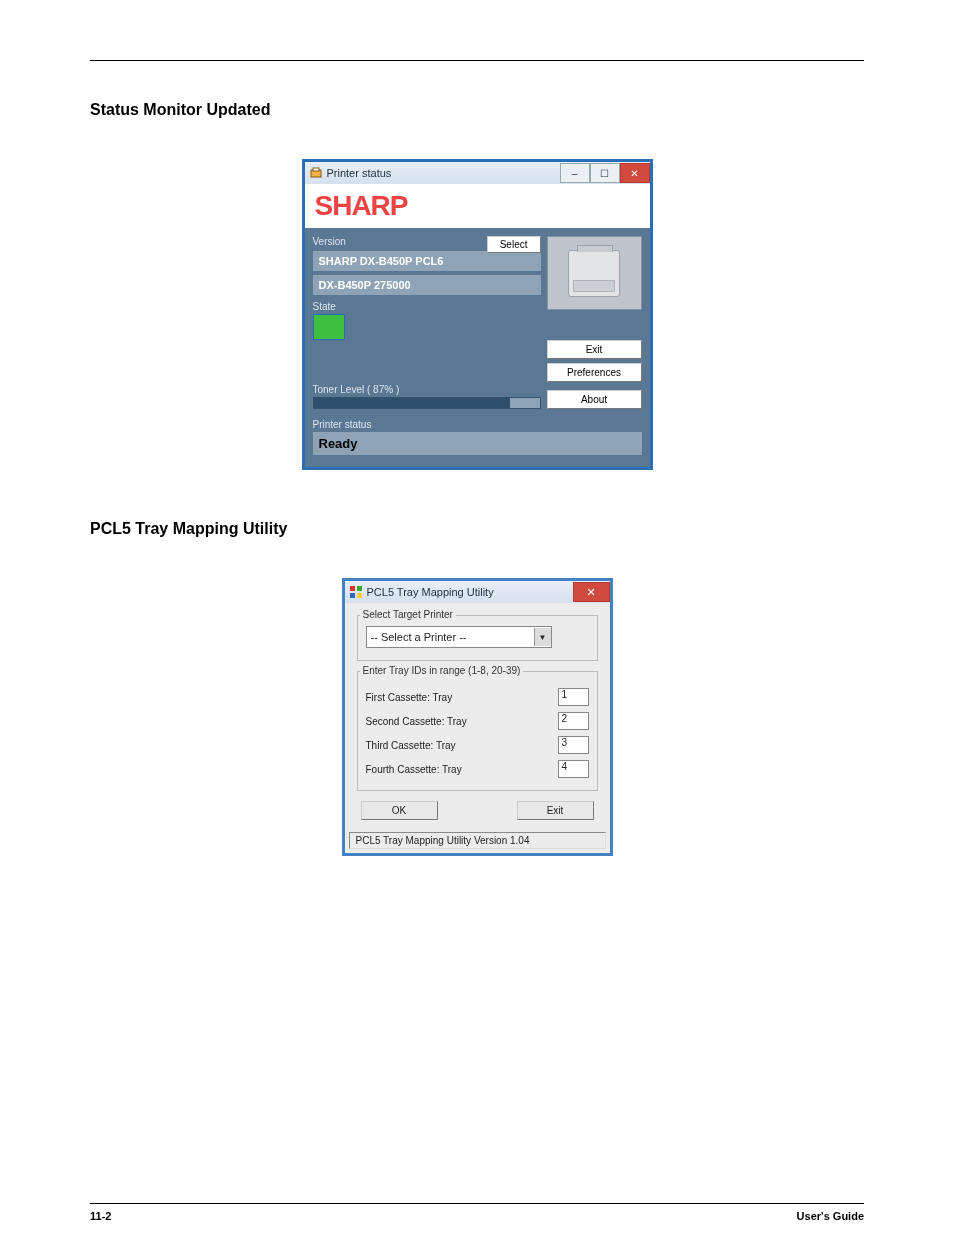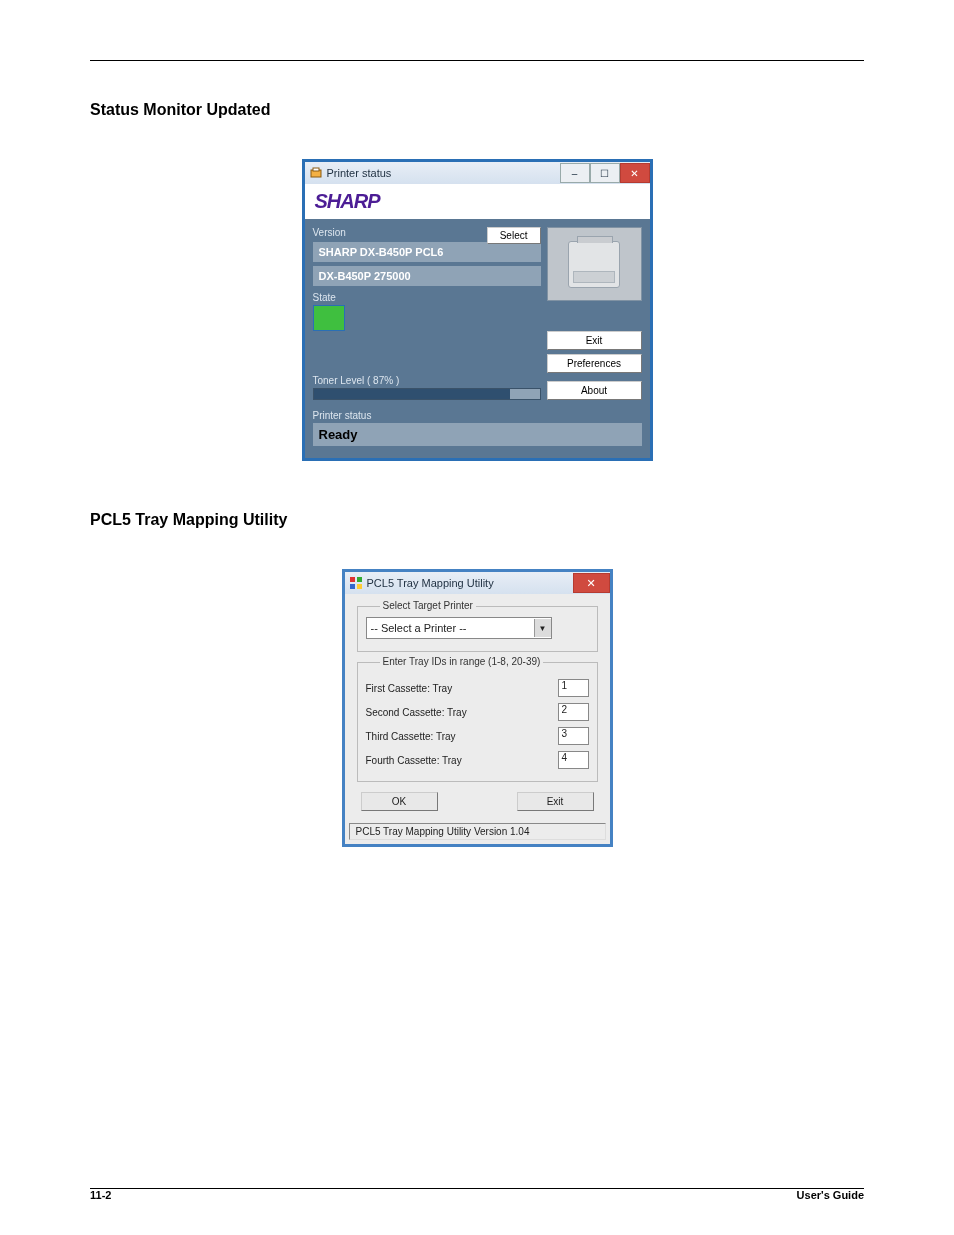--- a/index.html
+++ b/index.html
@@ -75,24 +75,23 @@
     font-size: 10px;
   }
   .win-btn.close {
     background: #d04a3f;
     color: #fff;
     border-color: #b53b31;
   }
   .ps-logo-area {
     background: #fff;
     padding: 6px 10px;
-    font-size: 20px;
+    font-size: 28px;
     font-weight: 900;
-    font-style: italic;
-    color: #4c1d95;
+    color: #ef4444;
     letter-spacing: -1px;
     font-family: Arial Black, Arial, sans-serif;
   }
   .ps-body {
     background: #5a7793;
     padding: 8px 8px 6px 8px;
     color: #dde6ef;
     font-size: 10px;
   }
   .ps-row {
@@ -271,21 +270,21 @@
   }
   .fieldset {
     border: 1px solid #bbb;
     padding: 10px 8px 12px 8px;
     margin-bottom: 10px;
     position: relative;
   }
   .legend {
     position: absolute;
     top: -7px;
-    left: 22px;
+    left: 2px;
     background: #ececec;
     padding: 0 3px;
     font-size: 10px;
     color: #333;
   }
   .pcl-select {
     width: 180px;
     height: 20px;
     border: 1px solid #888;
     background: #fff;
@@ -340,24 +339,25 @@
     border-top: 1px solid #ccc;
     font-size: 10px;
     padding: 2px 6px;
     border: 1px inset #ddd;
     margin: 0 4px 4px 4px;
   }
 
   
   .page-footer {
     position: absolute;
-    bottom: 34px;
+    bottom: 13px;
     left: 90px;
     right: 90px;
     border-top: 1px solid #000;
+    padding-top: 6px;
     display: flex;
     justify-content: space-between;
     font-size: 11px;
     font-weight: bold;
   }
 </style>
 </head>
 <body>
 
 <div class="page">

